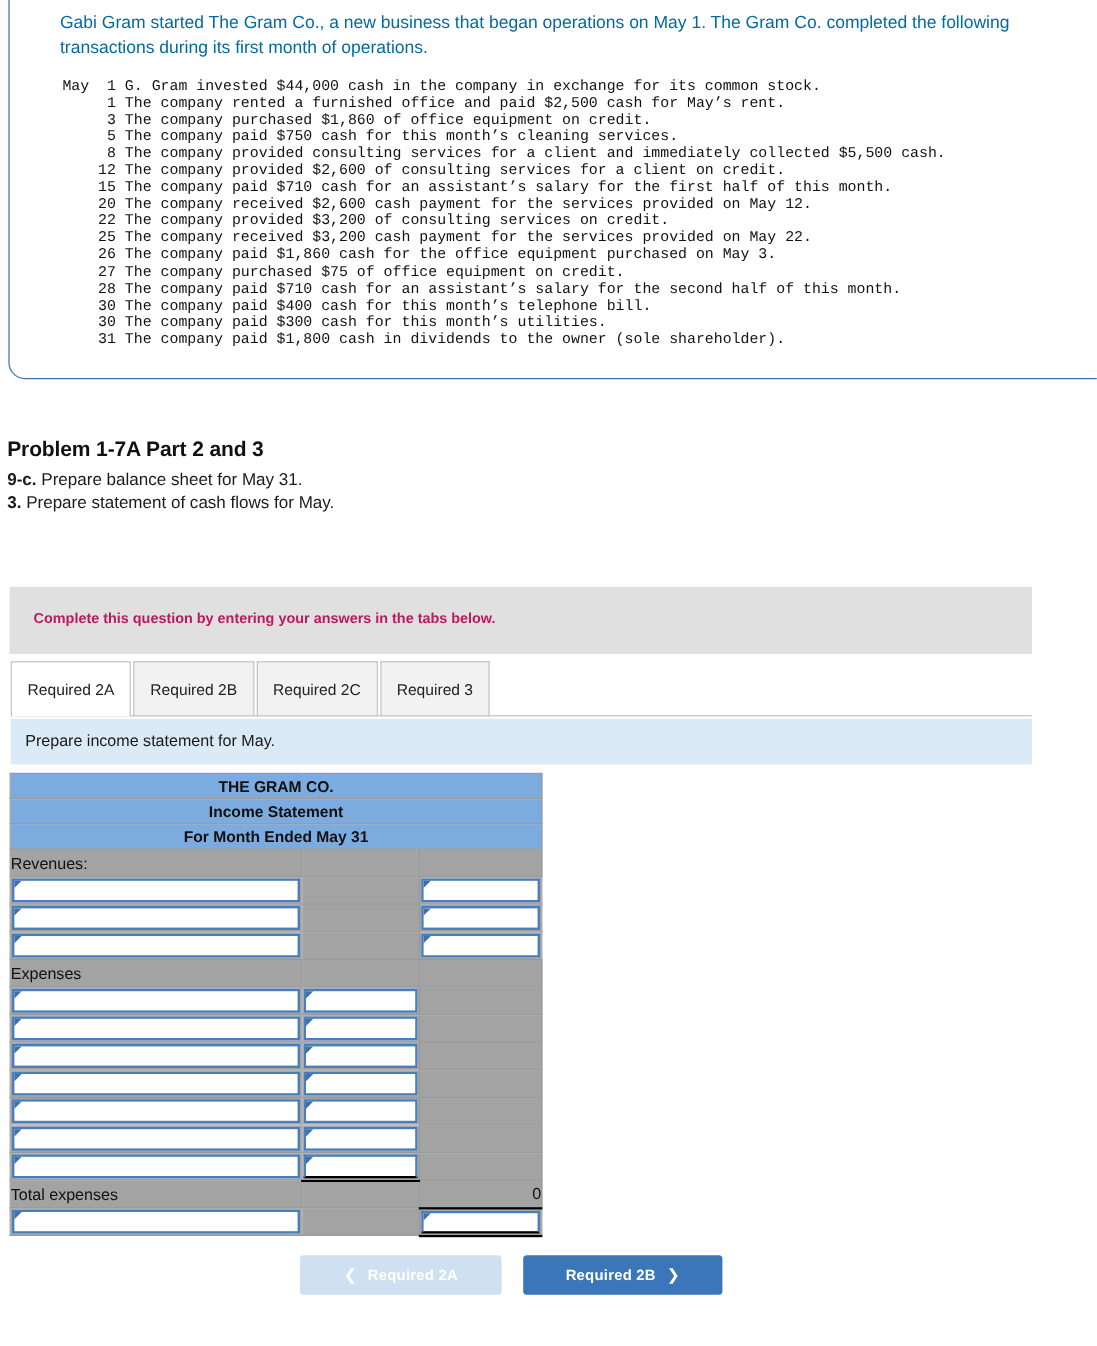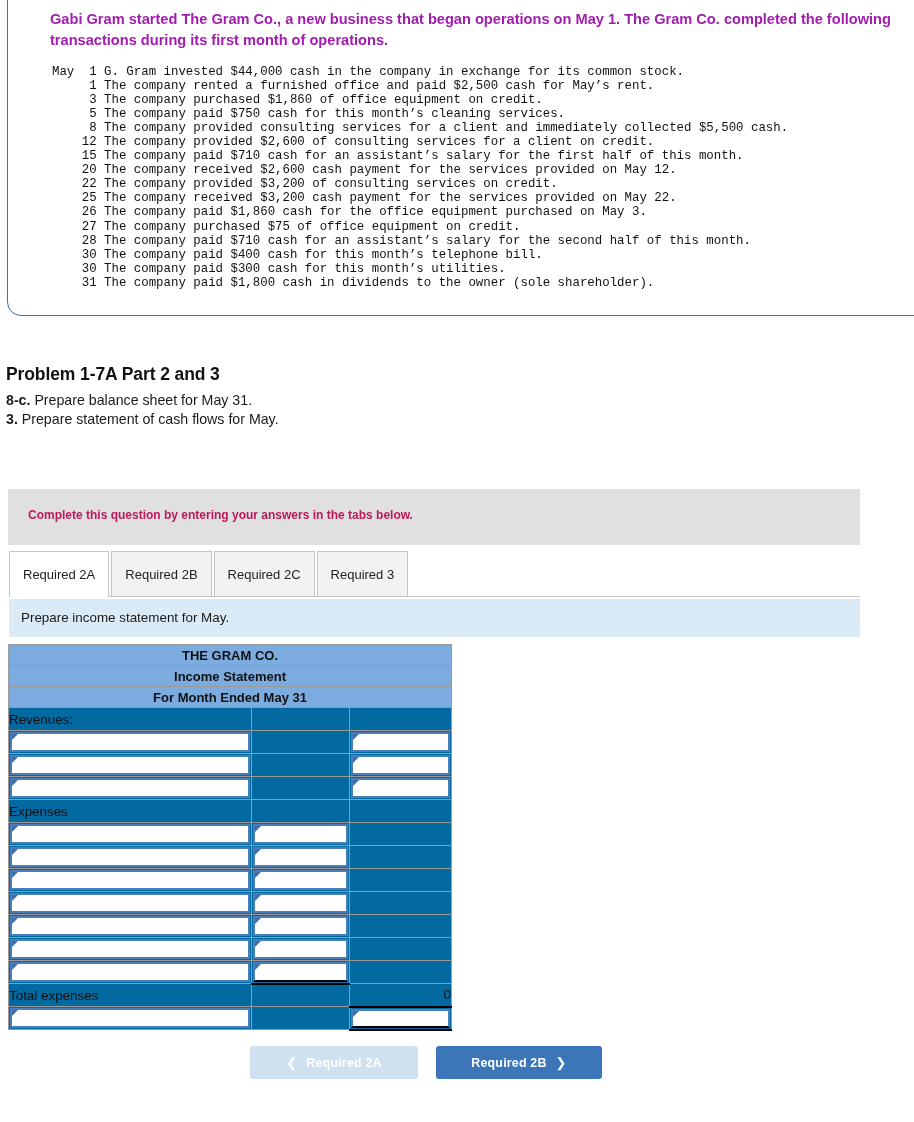--- a/index.html
+++ b/index.html
@@ -28,22 +28,21 @@
     box-sizing: border-box;
     background: #fff;
   }
   .txn-intro {
     position: absolute;
     left: 42px;
     top: 22px;
     width: 848px;
     font-size: 14.6px;
     line-height: 21px;
-    color: #a21caf;
-    font-weight: bold;
+    color: #0369a1;
   }
   .txn-list {
     position: absolute;
     left: 44px;
     top: 78px;
     font-family: "Liberation Mono", "DejaVu Sans Mono", monospace;
     font-size: 12.4px;
     line-height: 14.05px;
     white-space: pre;
     color: #111;
@@ -156,21 +155,21 @@
     border-collapse: collapse;
     table-layout: fixed;
     font-size: 13.2px;
     padding-left: 48px;
   }
   .stmt td {
     border: 1px solid #9a9a9a;
     height: 23px;
     padding: 0;
     box-sizing: border-box;
-    background: #0369a1;
+    background: #a3a3a3;
     vertical-align: middle;
   }
   .stmt col.c1 { width: 243px; }
   .stmt col.c2 { width: 98px; }
   .stmt col.c3 { width: 102px; }
 
   .stmt tr.hdr td {
     background: #7cabe0;
     text-align: center;
     font-weight: bold;
@@ -275,21 +274,21 @@
     28 The company paid $710 cash for an assistant’s salary for the second half of this month.
     30 The company paid $400 cash for this month’s telephone bill.
     30 The company paid $300 cash for this month’s utilities.
     31 The company paid $1,800 cash in dividends to the owner (sole shareholder).</div>
 </div>
 
 <div class="problem-title">Problem 1-7A Part 2 and 3</div>
 
 <div class="req-list">
   <div>
-    <span class="lbl">8-c.</span>
+    <span class="lbl">9-c.</span>
     <span>Prepare balance sheet for May 31.</span>
   </div>
   <div>
     <span class="lbl">3.</span>
     <span>Prepare statement of cash flows for May.</span>
   </div>
 </div>
 
 <div class="instruct-bar">
   <span>Complete this question by entering your answers in the tabs below.</span>

